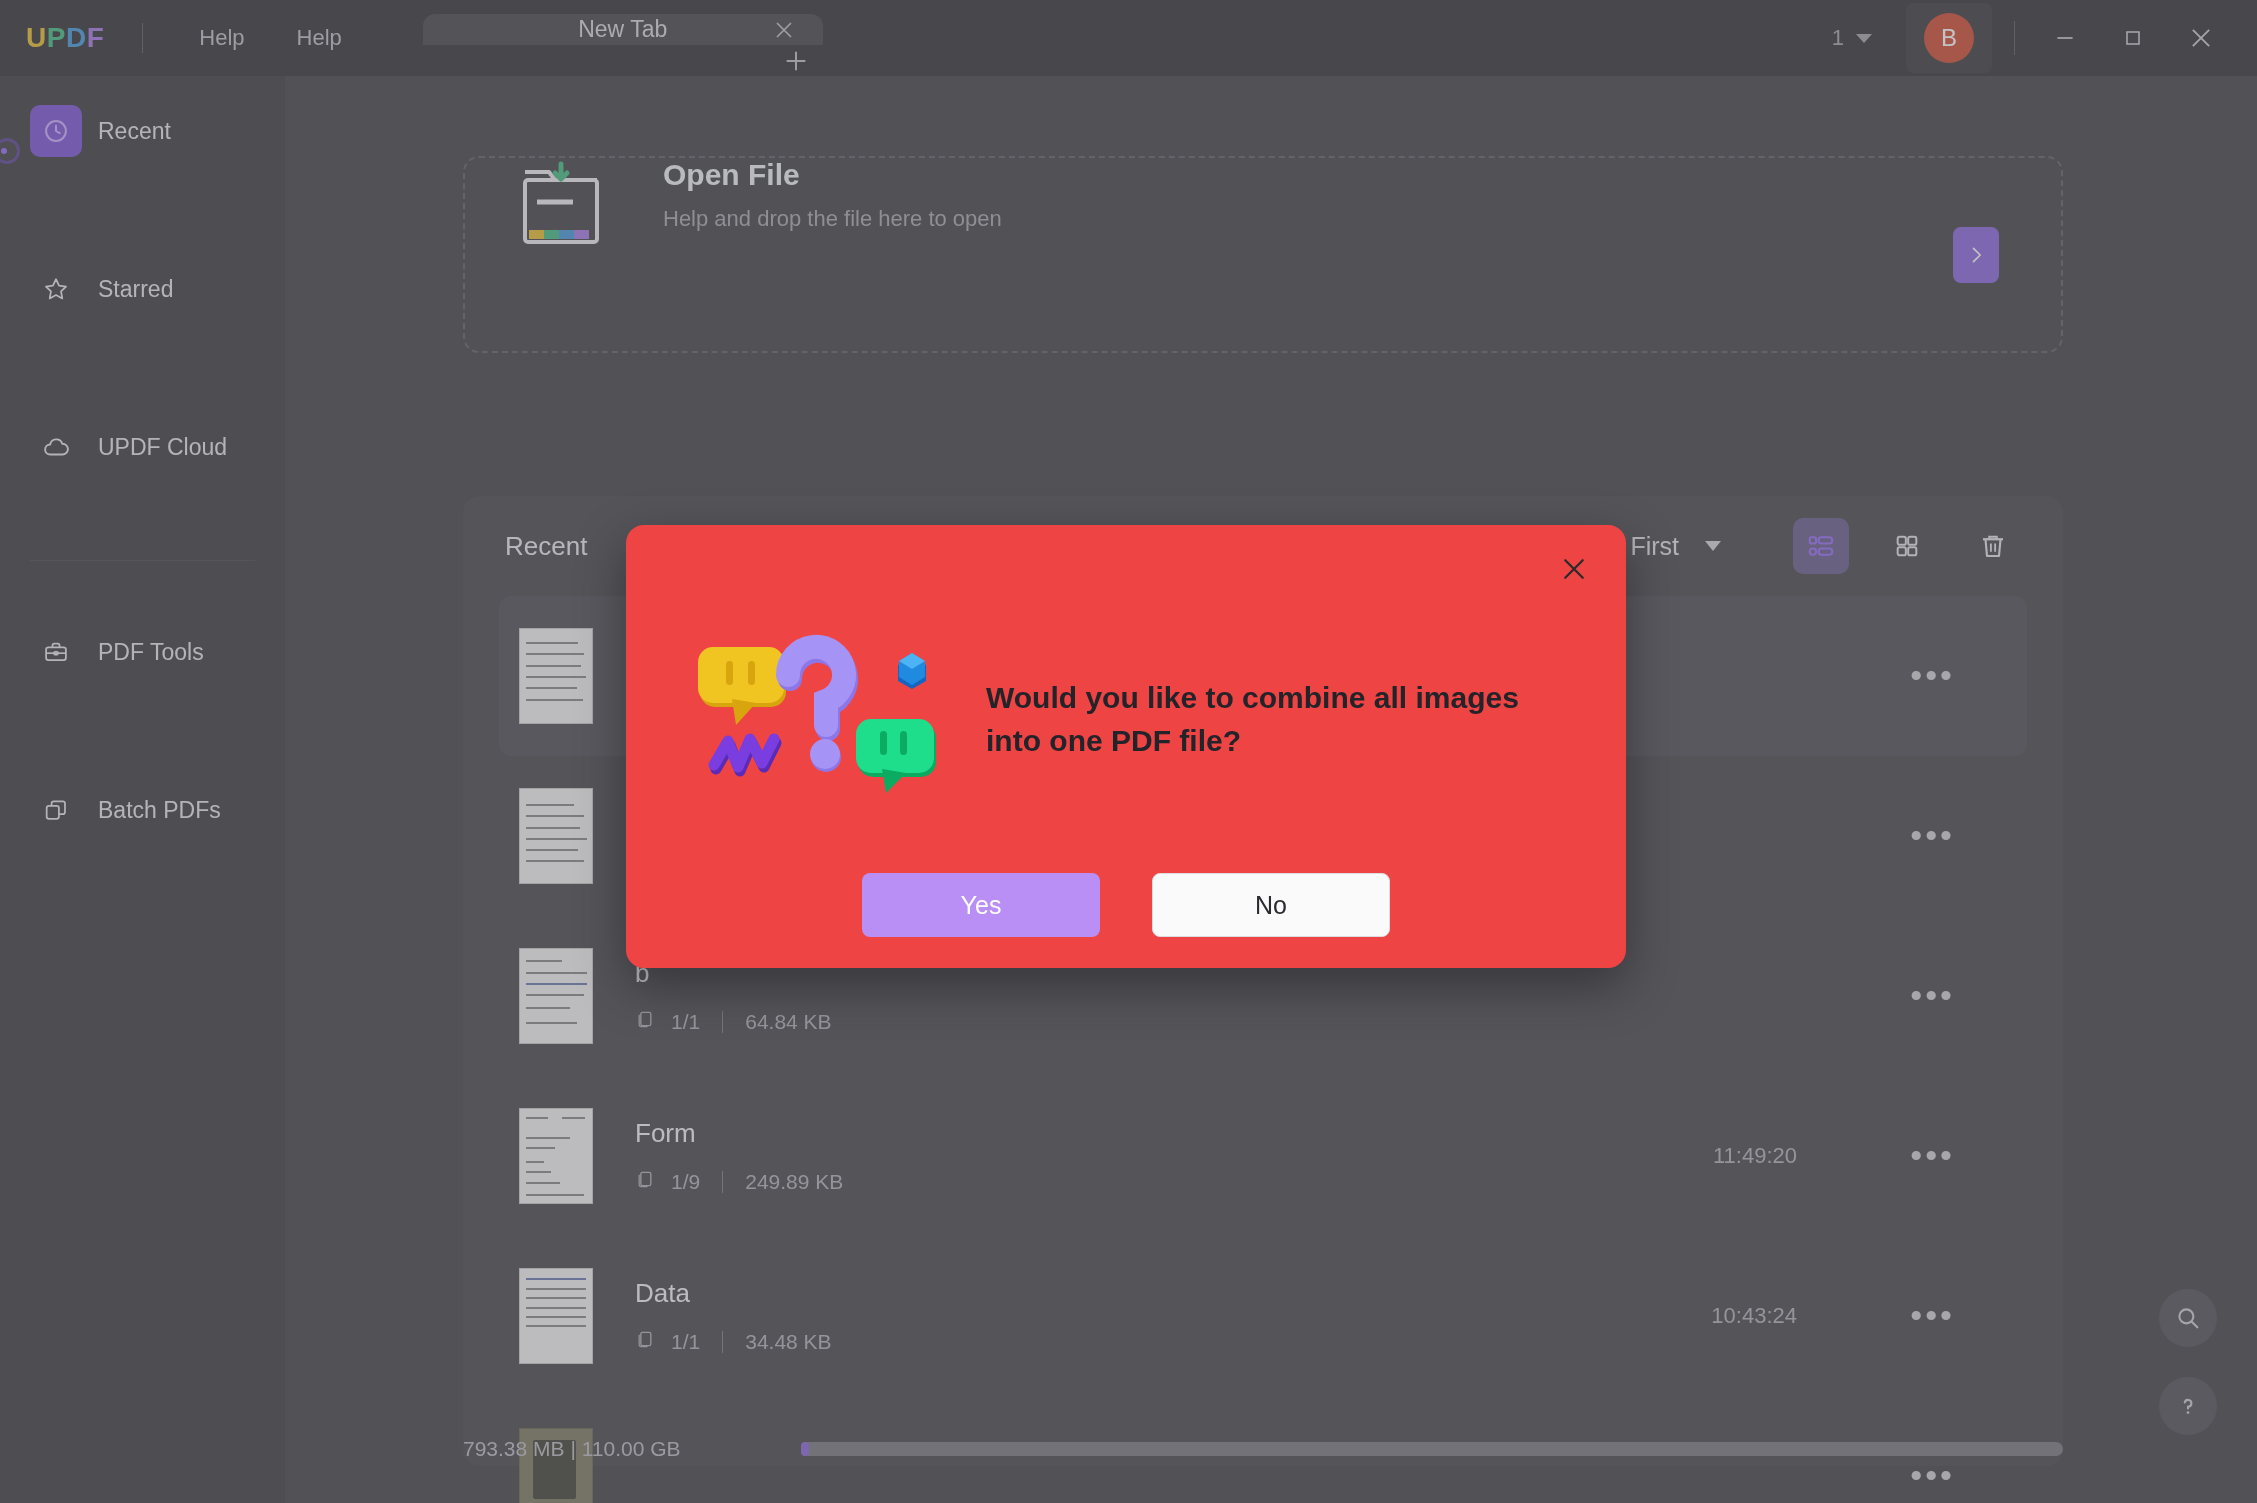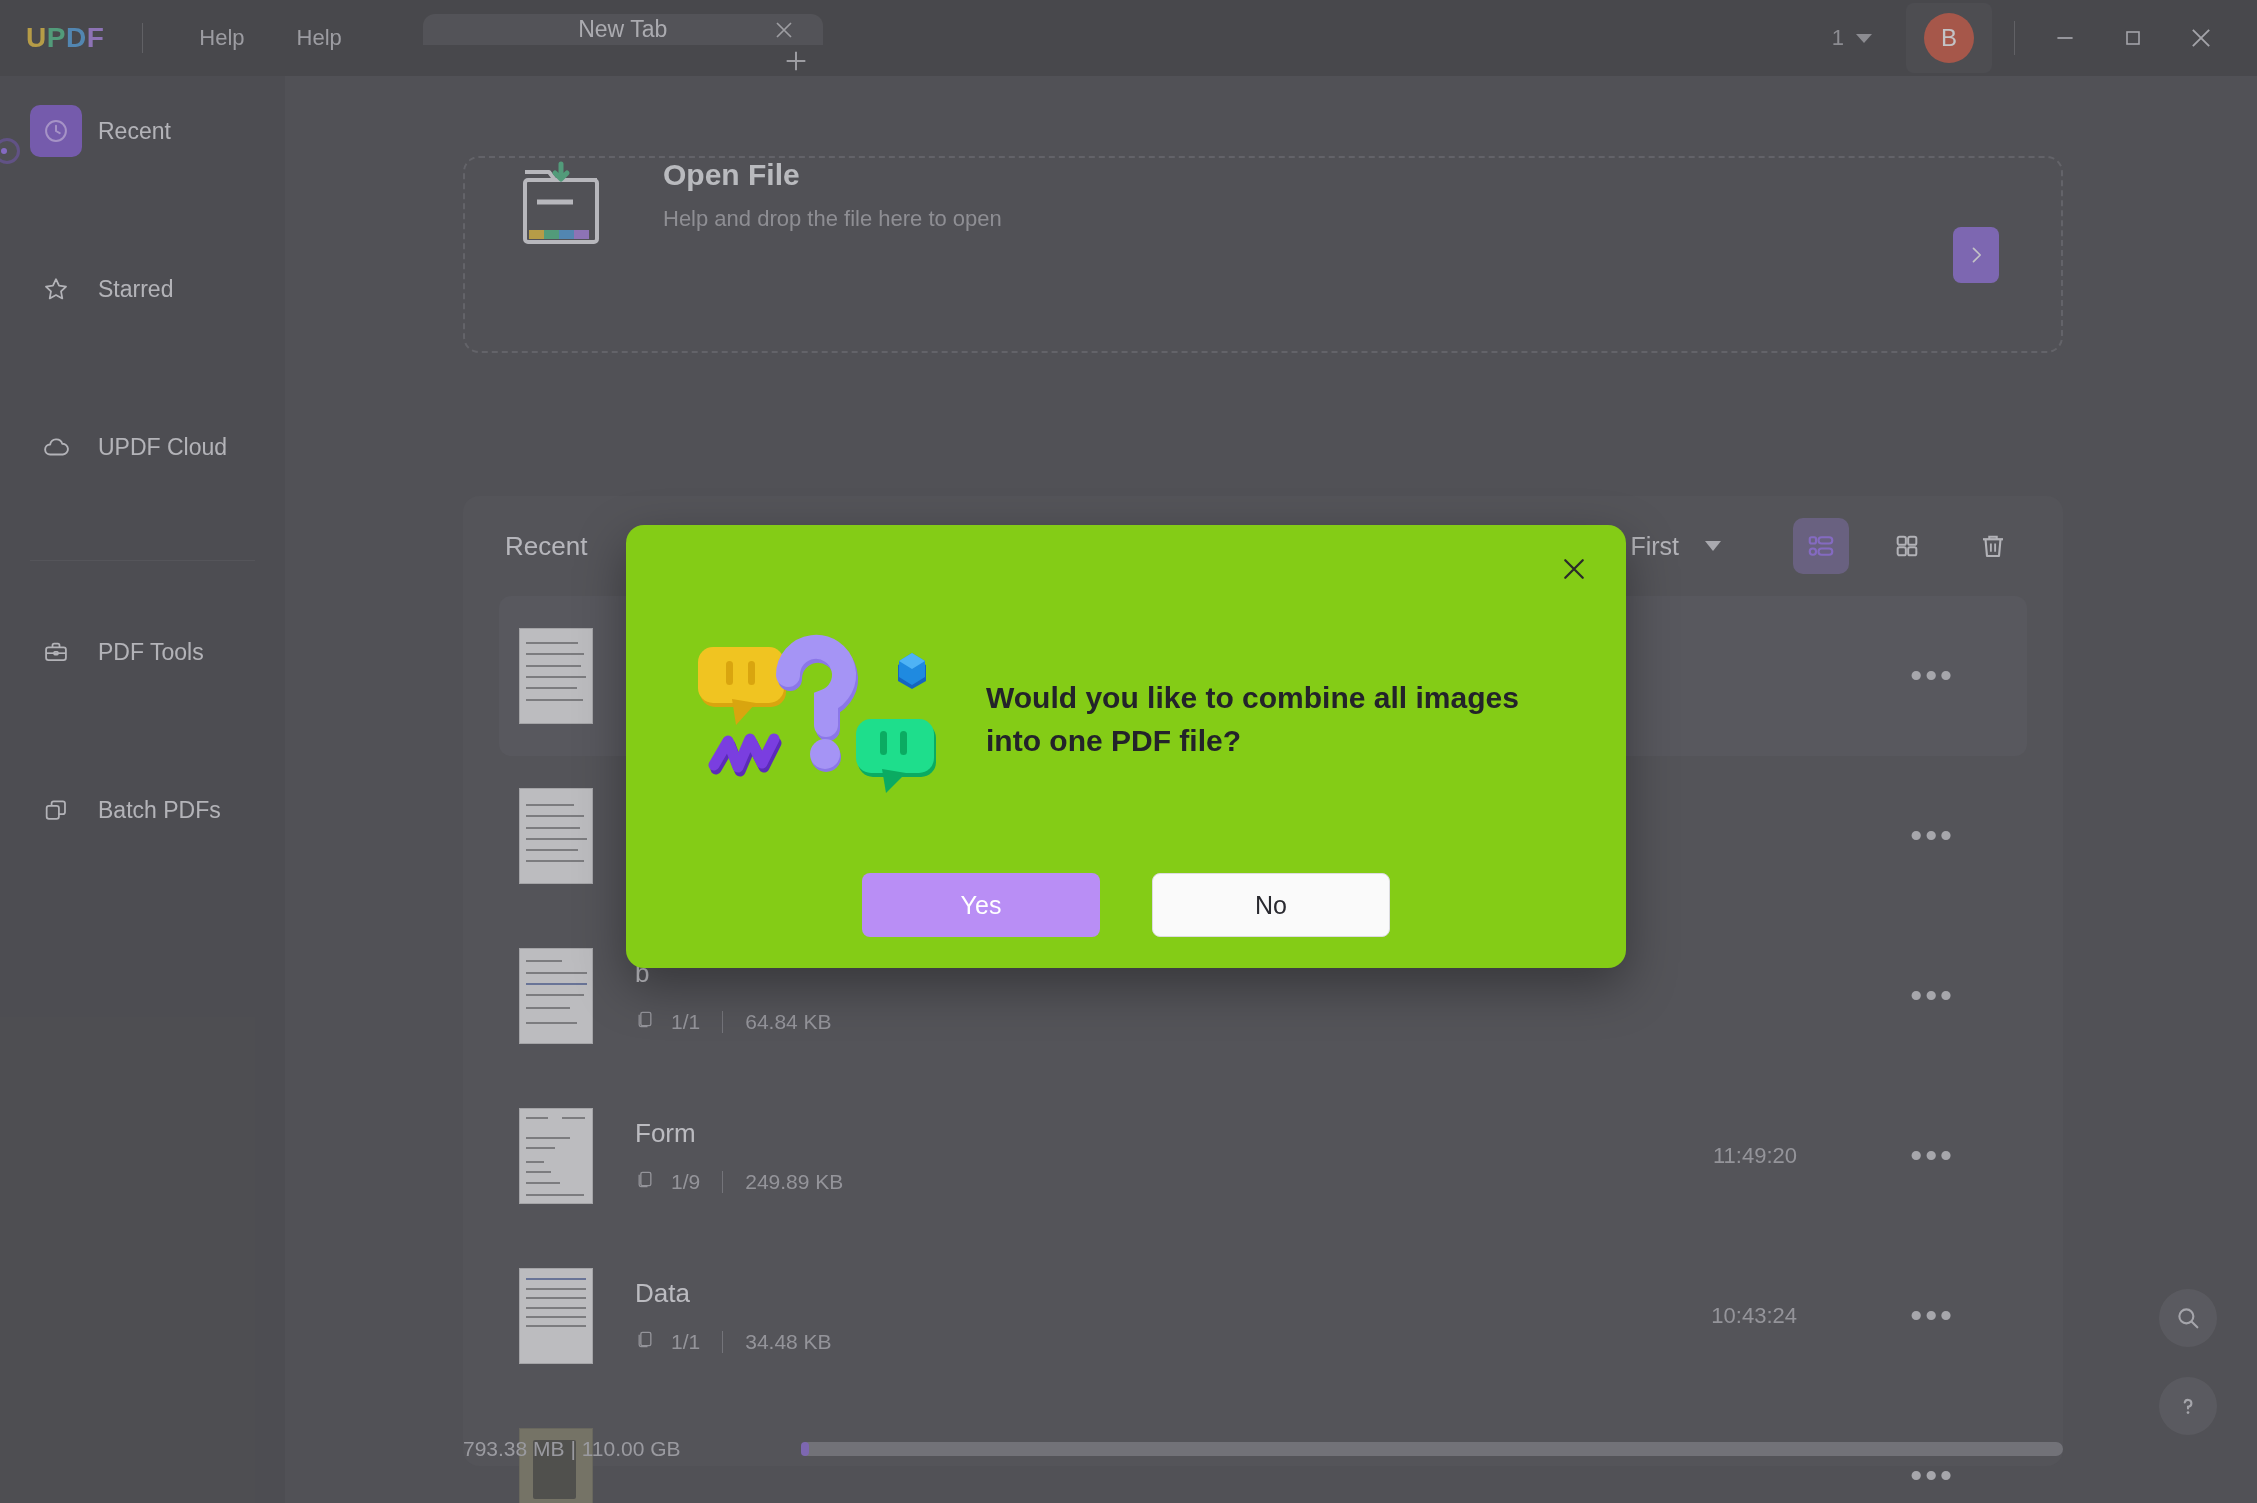--- a/index.html
+++ b/index.html
@@ -214,21 +214,21 @@
   }
 
   
   #scrim {
     position: absolute; left: 0; top: 0; width: 2257px; height: 1503px;
     background: rgba(125,125,130,0.46);
   }
   #dialog {
     position: absolute; left: 626px; top: 525px;
     width: 1000px; height: 443px;
-    background: #84cc16; border-radius: 18px;
+    background: #ef4444; border-radius: 18px;
     box-shadow: 0 18px 50px rgba(0,0,0,0.35);
   }
   .dlg-close {
     position: absolute; right: 30px; top: 22px;
     width: 44px; height: 44px;
     display: flex; align-items: center; justify-content: center;
     color: #2b2b2b;
   }
   .dlg-art { position: absolute; left: 60px; top: 108px; width: 260px; height: 180px; }
   .dlg-msg {

